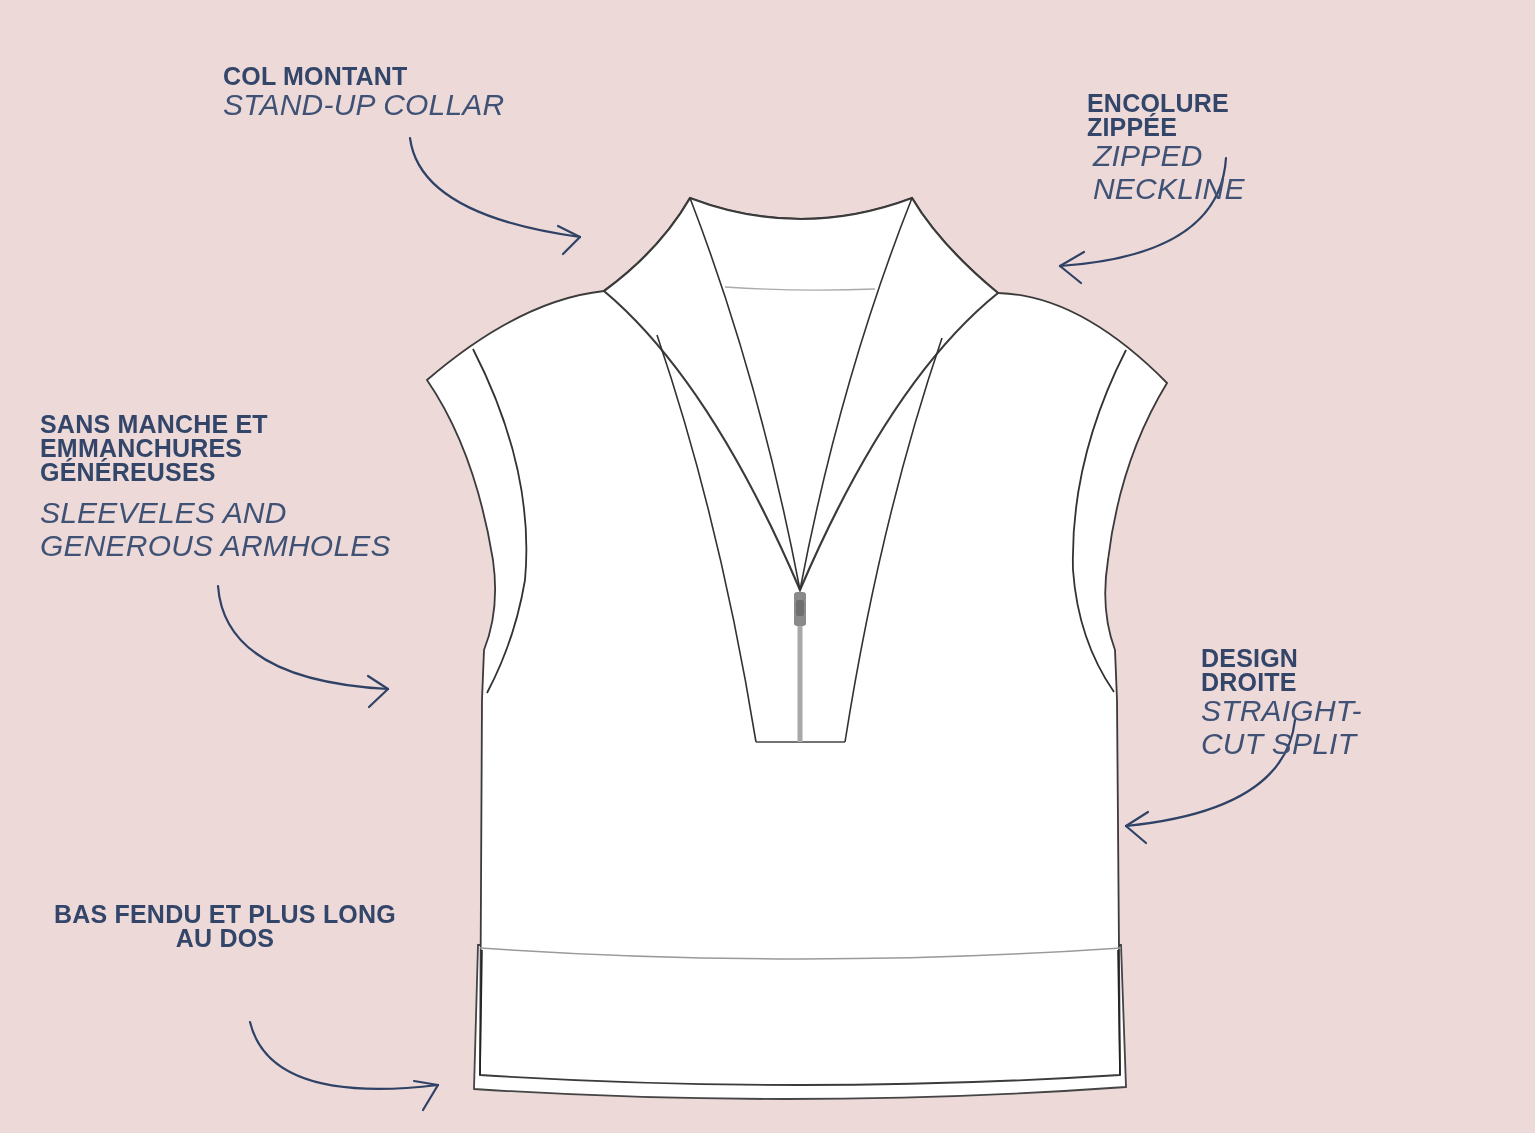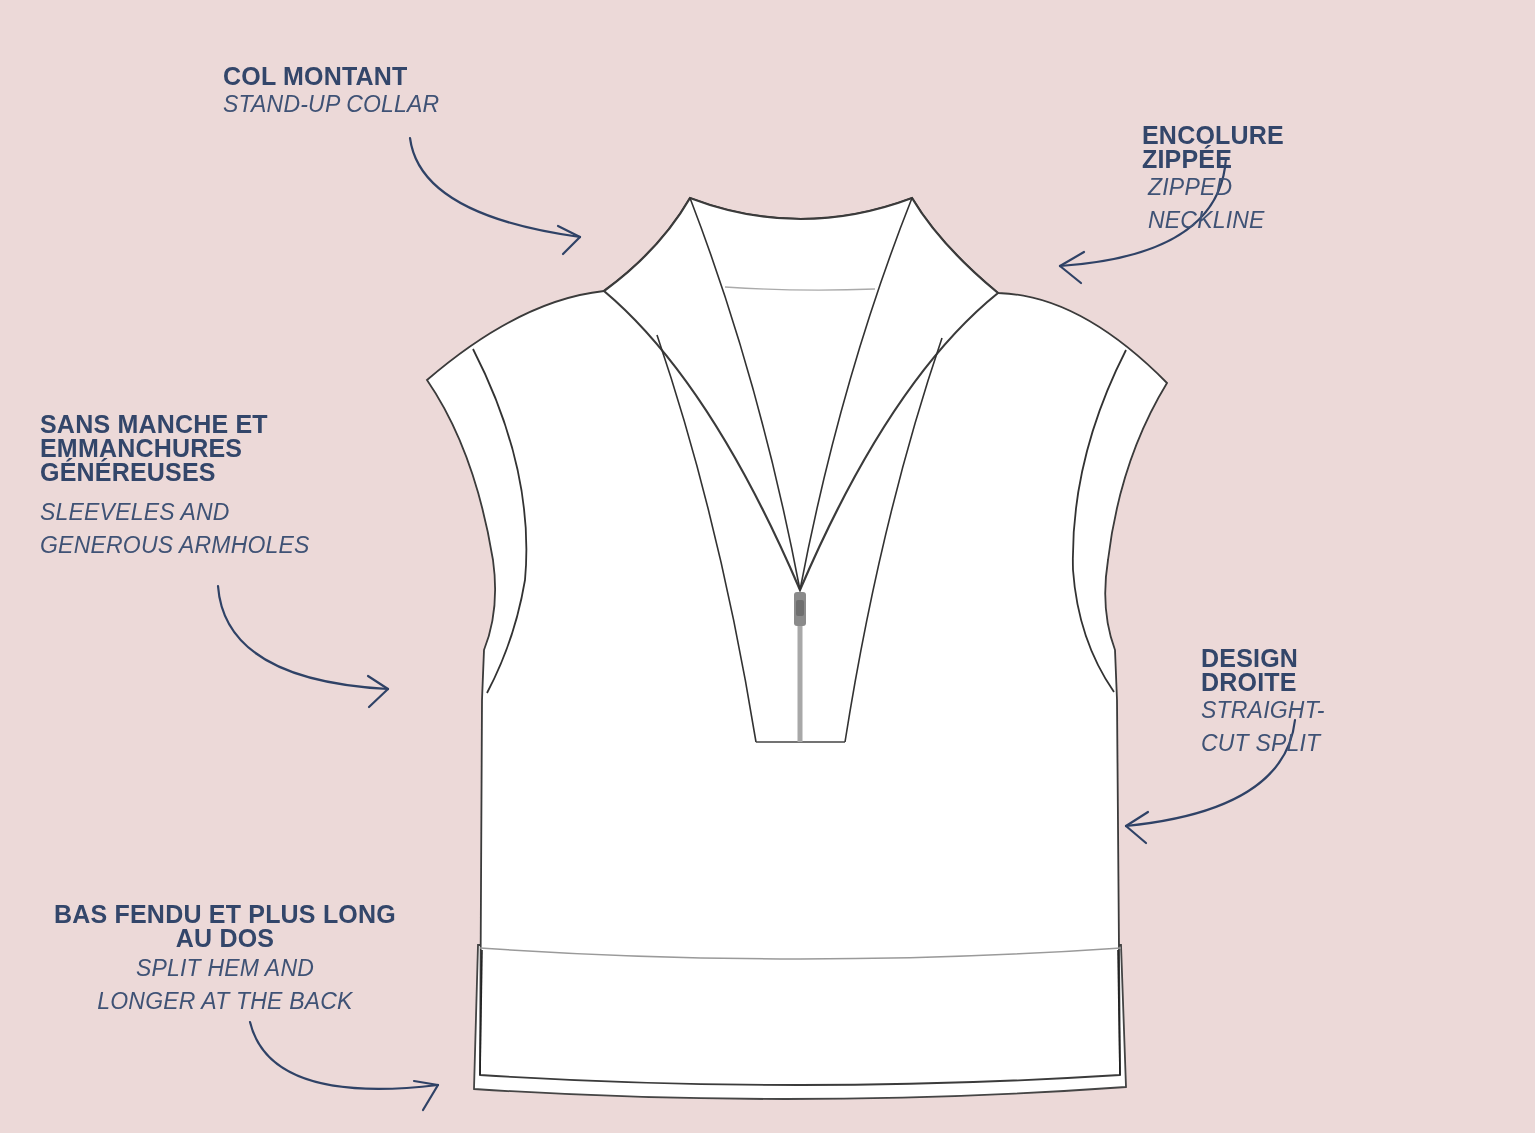--- a/index.html
+++ b/index.html
@@ -31,29 +31,29 @@
     .callout .fr {
       font-weight: bold;
       font-size: 25px;
       line-height: 24px;
       letter-spacing: 0.2px;
       white-space: pre-line;
       margin: 0;
     }
     .callout .en {
       font-style: italic;
-      font-size: 23px;
+      font-size: 30px;
       line-height: 33px;
       letter-spacing: 0.2px;
       white-space: pre-line;
       margin: 0;
       color: #3f5275;
     }
     #callout-collar   { left: 223px;  top: 64px; }
-    #callout-zip      { left: 1142px; top: 91px; margin-top: 32px; }
+    #callout-zip      { left: 1087px; top: 91px; }
     #callout-zip .en  { padding-left: 6px; }
     #callout-sleeve   { left: 40px;   top: 412px; }
     #callout-sleeve .en { margin-top: 12px; }
     #callout-cut      { left: 1201px; top: 646px; }
     #callout-hem      { left: 54px;   top: 902px; text-align: center; }
     #callout-hem .en  { margin-top: 2px; }
   </style>
 </head>
 <body>
 
@@ -174,17 +174,15 @@
   </div>
 
   <div class="callout" id="callout-cut">
     <p class="fr">DESIGN DROITE</p>
     <p class="en">STRAIGHT-CUT SPLIT</p>
   </div>
 
   <div class="callout" id="callout-hem">
     <p class="fr">BAS FENDU ET PLUS LONG
 AU DOS</p>
-    <p class="en">SPLIT HEM AND
-LONGER AT THE BACK</p>
   </div>
 
 </div>
 
 </body></html>

